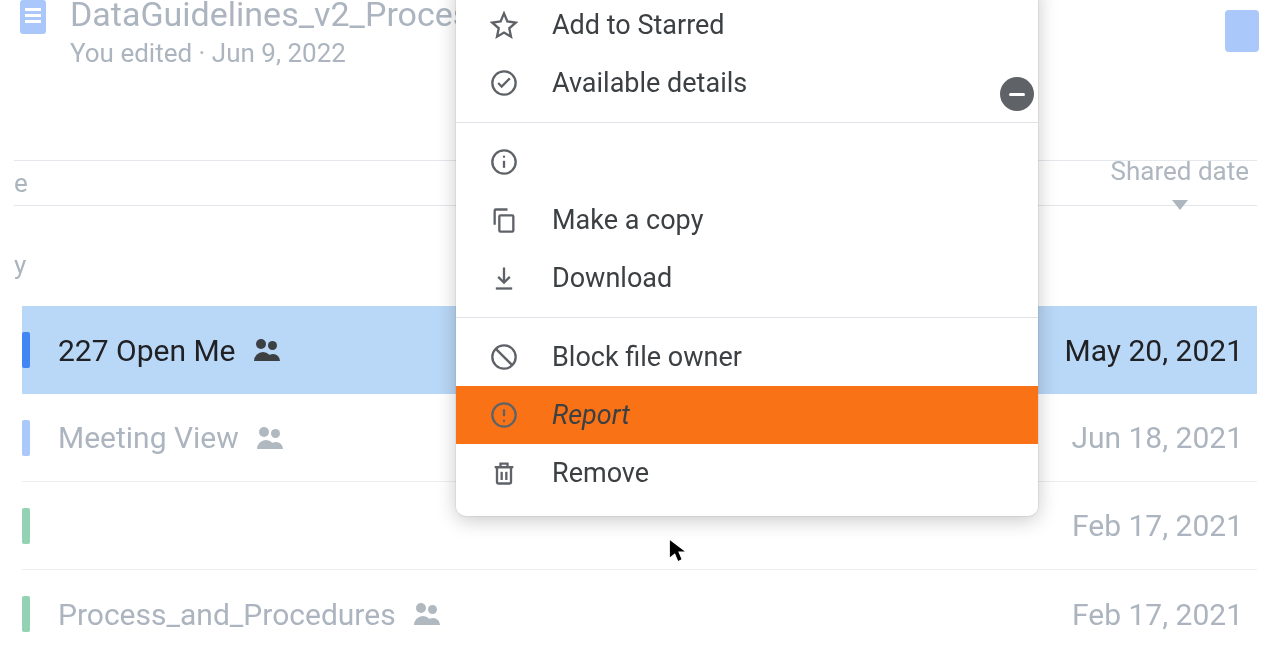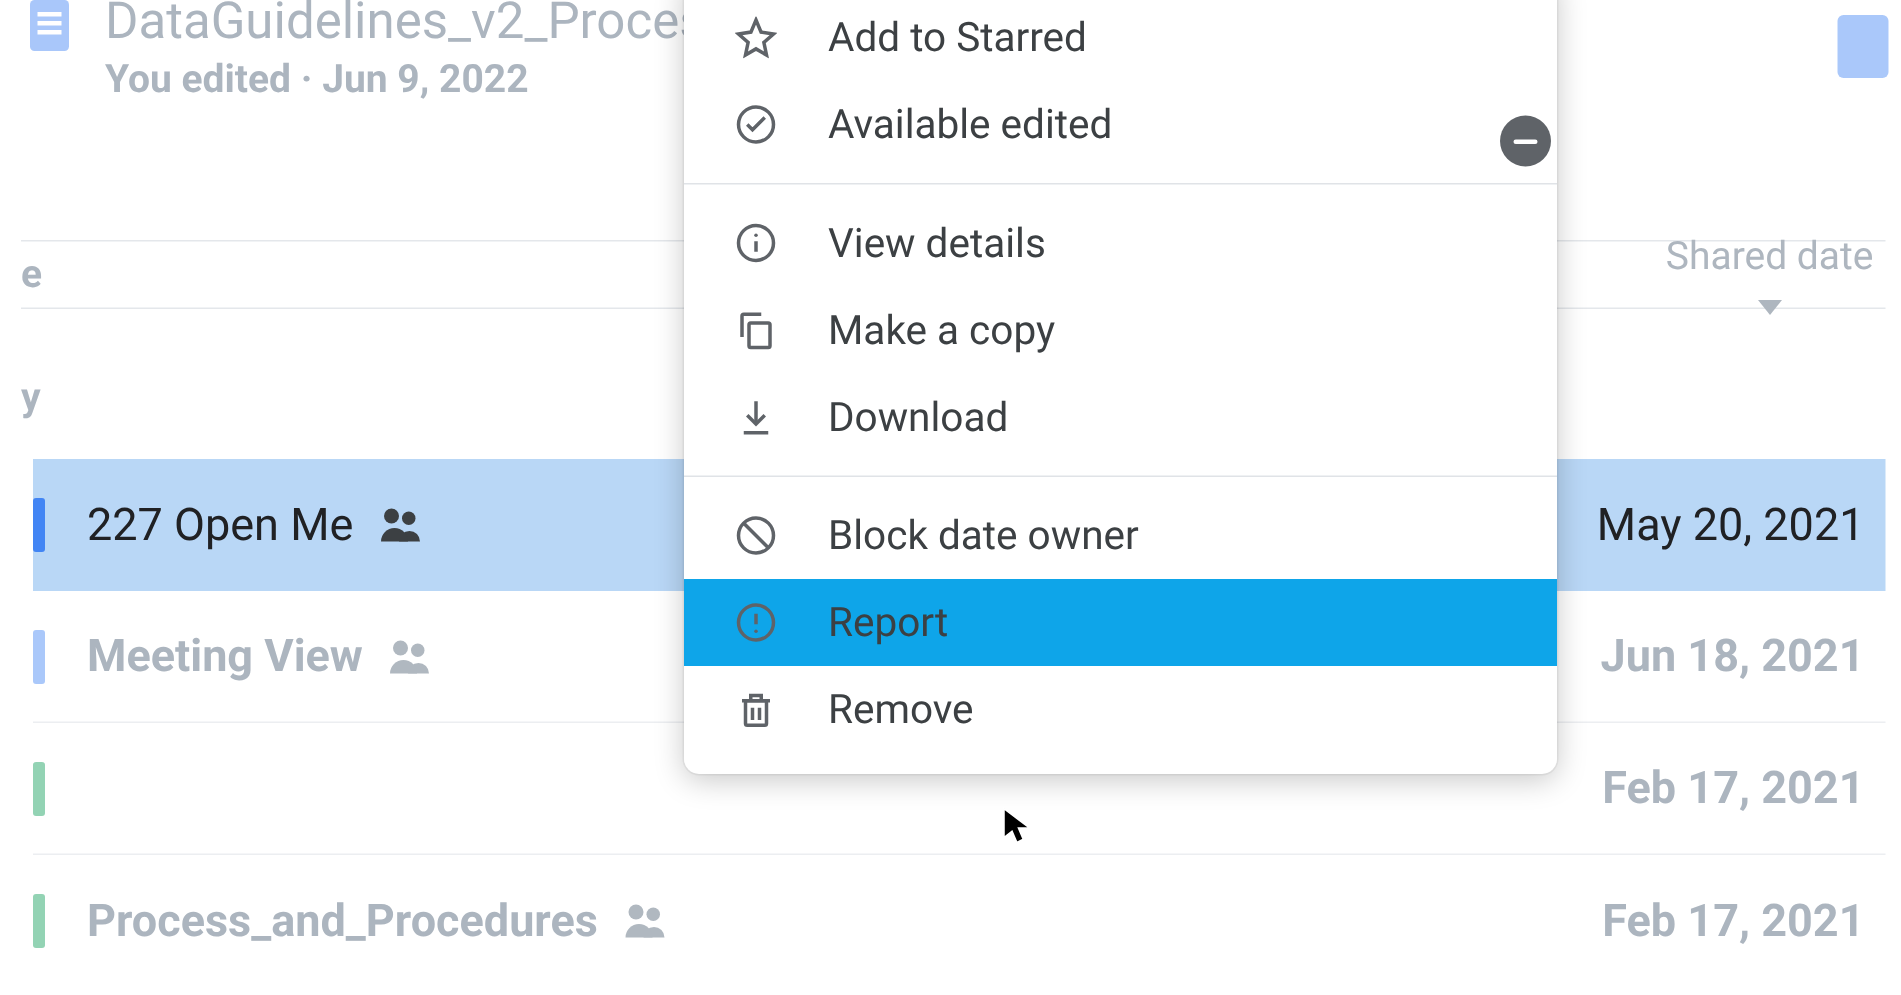--- a/index.html
+++ b/index.html
@@ -1,19 +1,19 @@
 <!DOCTYPE html>
 <html><head>
 <meta charset="utf-8">
 <style>
 * { margin:0; padding:0; box-sizing:border-box; font-family:'Google Sans',Roboto,Arial,sans-serif; }
 body { background:#fff; width:1267px; height:663px; overflow:hidden; position:relative; color:#202124; }
 
 
-.faded { color:#acb5bf !important;font-weight:bold; }
+.faded { color:#acb5bf !important; }
 
 .doc-icon-bg { width:26px; height:34px; background:#4285f4; border-radius:3px; position:relative; flex-shrink:0; }
 .doc-icon-bg::after{content:"";position:absolute;left:5px;right:5px;top:8px;height:3px;background:#fff;box-shadow:0 6px 0 #fff,0 12px 0 #fff;}
 
 .header-file { display:flex; align-items:flex-start; gap:24px; padding-left:20px; }
 .header-file .title-line { font-size:34px; font-weight:400; color:#c8ced5; letter-spacing:0; white-space:nowrap; }
 .header-file .sub-line { font-size:26px; color:#b0b8c0; margin-top:4px; }
 
 .right-doc { position:absolute; right:8px; top:10px; width:34px; height:42px; background:#4285f4; border-radius:4px; opacity:.45; }
 
@@ -39,21 +39,21 @@
 .share-ic .p2b{position:absolute;width:14px;height:7px;border-radius:7px 7px 0 0;background:currentColor;left:12px;bottom:0;}
 
 .row1{top:306px;}
 .row2{top:394px;}
 .row3{top:482px;}
 .row4{top:570px;}
 
 
 .menu { position:absolute; left:456px; top:-18px; width:582px; background:#fff; border-radius:10px; box-shadow:0 4px 20px rgba(0,0,0,.22),0 0 0 1px rgba(0,0,0,.05); padding-top:18px; padding-bottom:14px; z-index:50; }
 .menu-item { display:flex; align-items:center; height:58px; padding:0 34px; font-size:27px; color:#3c4043; cursor:pointer; position:relative; }
-.menu-item:hover,.menu-item.hov { background:#0ea5e9; }
+.menu-item:hover,.menu-item.hov { background:#f97316;font-style:italic; }
 .menu-item .mi-icon { width:28px; height:28px; margin-right:34px; color:#5f6368; display:flex; align-items:center; justify-content:center; flex-shrink:0; }
 .menu-item .mi-icon svg{width:28px;height:28px;stroke:#5f6368;fill:none;stroke-width:2;}
 .menu-item .trail { margin-left:auto; }
 .menu-sep { height:1px; background:#e0e3e7; margin:10px 0; }
 .toggle { width:62px; height:24px; background:#dadce0; border-radius:12px; position:relative; }
 .toggle .knob{position:absolute;left:-4px;top:-6px;width:34px;height:34px;border-radius:50%;background:#5f6368;display:flex;align-items:center;justify-content:center;}
 .toggle .knob::after{content:"";width:16px;height:3px;background:#fff;border-radius:2px;}
 .arrow-r{width:0;height:0;border-top:8px solid transparent;border-bottom:8px solid transparent;border-left:10px solid #5f6368;}
 
 .cursor { position:absolute; left:668px; top:538px; z-index:60; pointer-events:none; }
@@ -131,37 +131,36 @@
     </span>
     <span>Add to Starred</span>
   </div>
   <div class="menu-item">
     <span class="mi-icon">
       <svg viewBox="0 0 24 24">
           <circle cx="12" cy="12" r="10"></circle>
           <path d="M7 12l3 3 7-7"></path>
         </svg>
     </span>
-    <span>Available edited</span>
+    <span>Available details</span>
     <span class="trail">
       <span class="toggle"><span class="knob"></span></span>
     </span>
   </div>
 
   <div class="menu-sep"></div>
 
   <div class="menu-item">
     <span class="mi-icon">
       <svg viewBox="0 0 24 24">
           <circle cx="12" cy="12" r="10"></circle>
           <line x1="12" y1="11" x2="12" y2="17"></line>
           <circle cx="12" cy="7.5" r="1" fill="#5f6368" stroke="none"></circle>
         </svg>
     </span>
-    <span>View details</span>
   </div>
   <div class="menu-item">
     <span class="mi-icon">
       <svg viewBox="0 0 24 24">
           <rect x="8" y="8" width="12" height="14" rx="1"></rect>
           <path d="M4 16V4a1 1 0 011-1h10"></path>
         </svg>
     </span>
     <span>Make a copy</span>
   </div>
@@ -178,21 +177,21 @@
 
   <div class="menu-sep"></div>
 
   <div class="menu-item">
     <span class="mi-icon">
       <svg viewBox="0 0 24 24">
           <circle cx="12" cy="12" r="10"></circle>
           <line x1="5" y1="5" x2="19" y2="19"></line>
         </svg>
     </span>
-    <span>Block date owner</span>
+    <span>Block file owner</span>
   </div>
   <div class="menu-item hov">
     <span class="mi-icon">
       <svg viewBox="0 0 24 24">
           <circle cx="12" cy="12" r="10"></circle>
           <line x1="12" y1="7" x2="12" y2="13"></line>
           <circle cx="12" cy="17" r="1" fill="#5f6368" stroke="none"></circle>
         </svg>
     </span>
     <span>Report</span>

